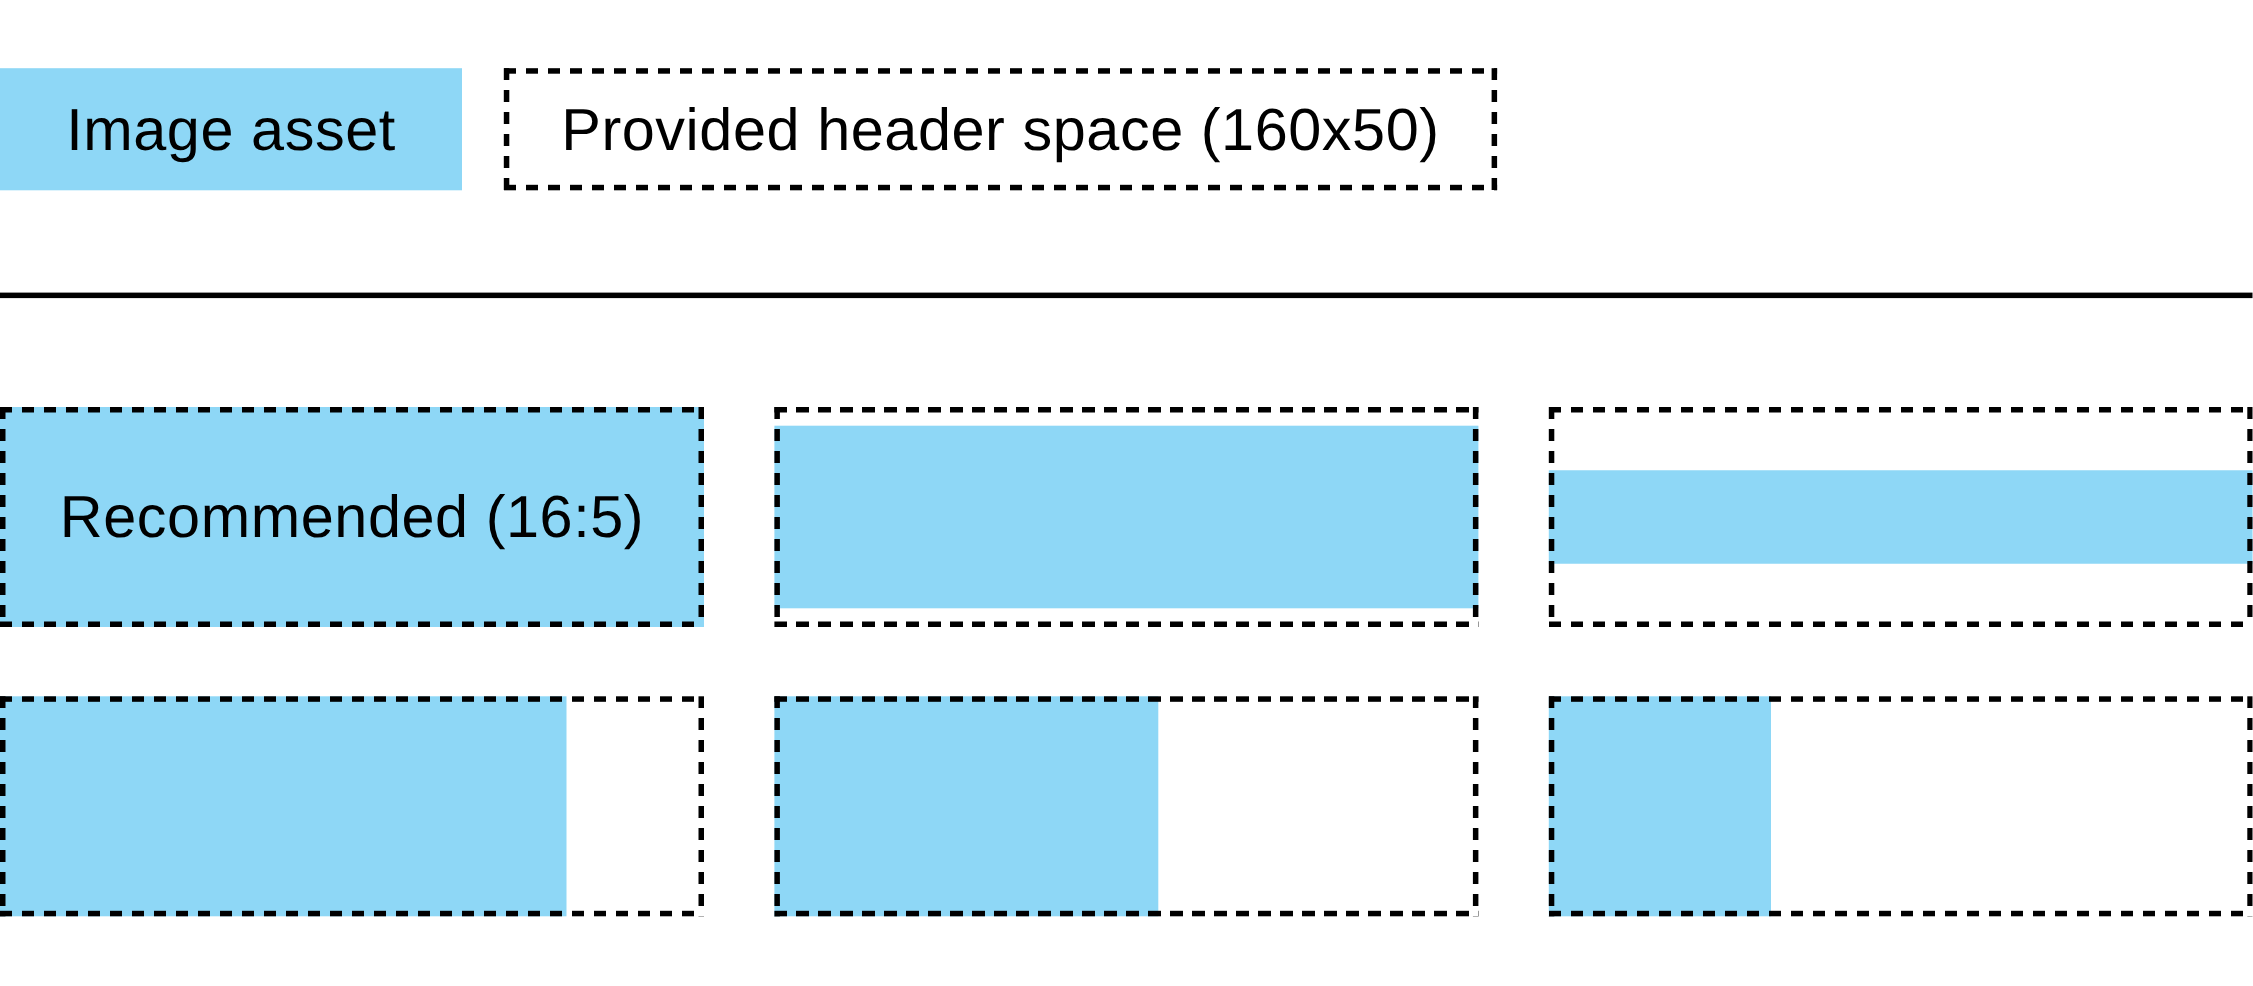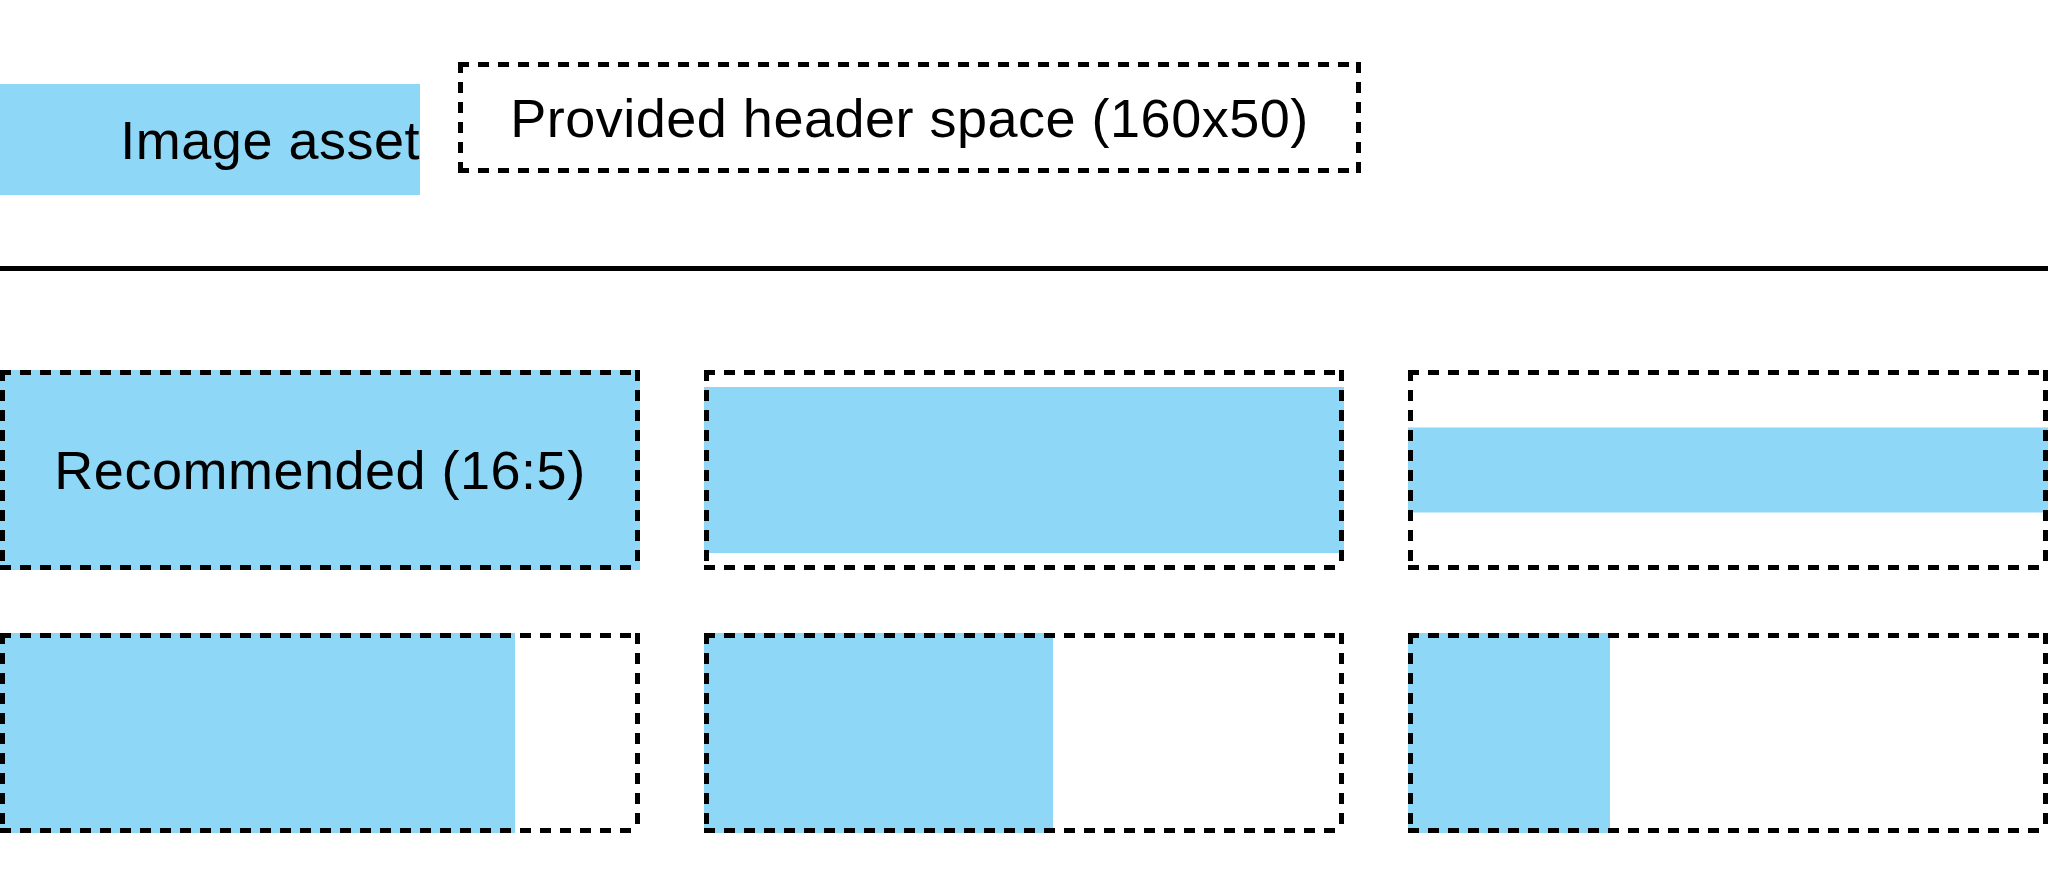--- a/index.html
+++ b/index.html
@@ -35,21 +35,21 @@
       repeating-linear-gradient(to bottom,var(--ink) 0 11px,transparent 11px 20px),
       repeating-linear-gradient(to bottom,var(--ink) 0 11px,transparent 11px 20px);
     background-size:100% 5px,100% 5px,5px 100%,5px 100%;
     background-position:0 0,0 100%,0 0,100% 0;
     background-repeat:no-repeat;
   }
   .swatch{
     position:absolute;
     left:0;top:62px;width:420px;height:111px;
     background:var(--blue);
-    display:flex;align-items:center;justify-content:flex-end;margin-top:22px;
+    display:flex;align-items:center;justify-content:center;
   }
   .header-space{
     position:absolute;
     left:458px;top:62px;width:903px;height:111px;
     display:flex;align-items:center;justify-content:center;
   }
   .divider{
     position:absolute;
     left:0;top:266px;width:100%;height:5px;
     background:var(--ink);

